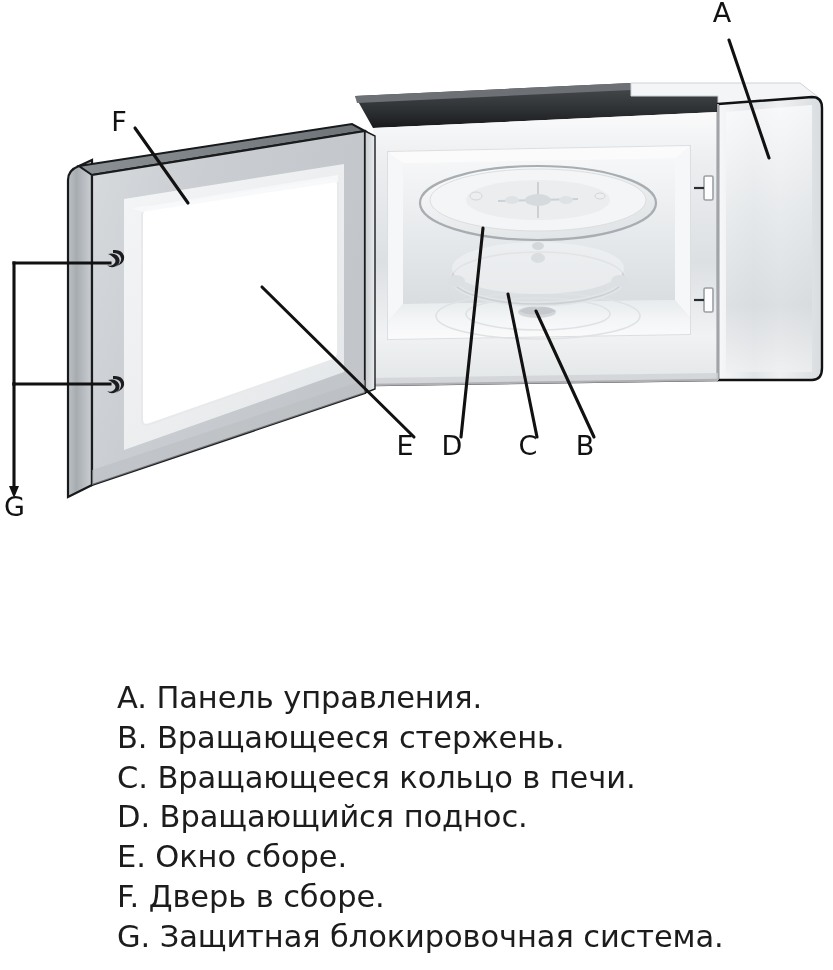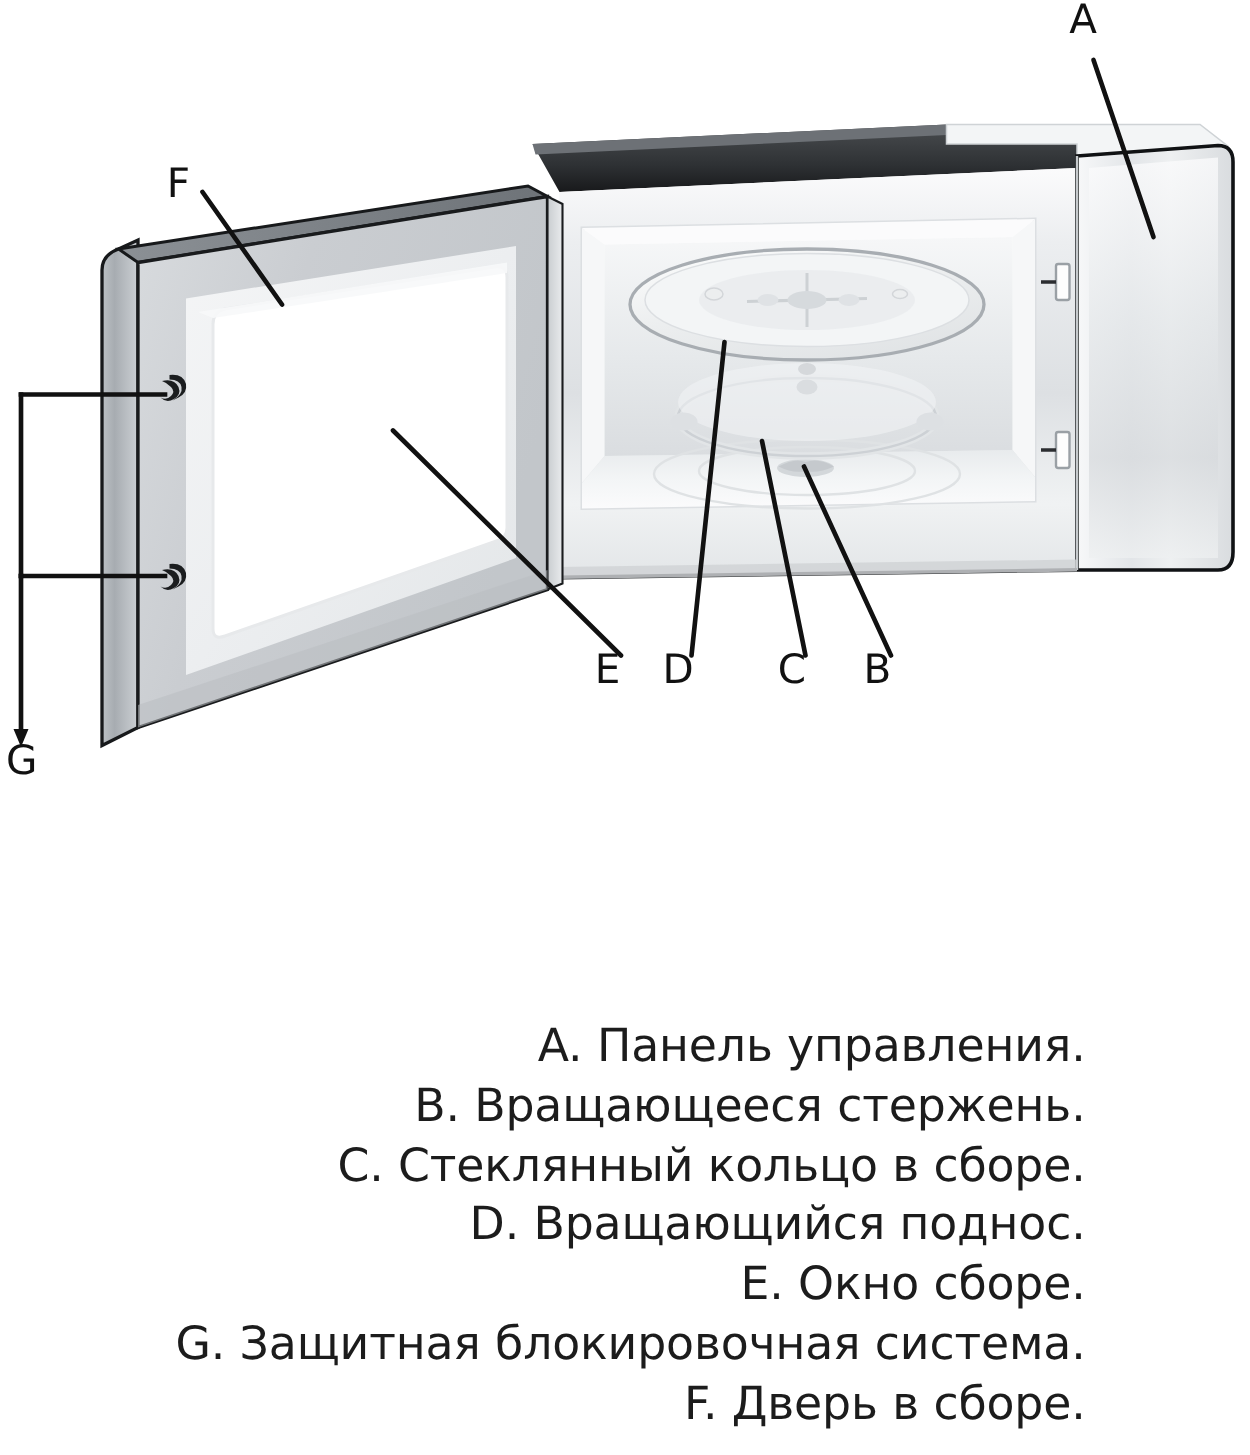--- a/index.html
+++ b/index.html
@@ -26,21 +26,20 @@
     top: 0;
     width: 833px;
     height: 560px;
   }
   #legend {
     position: absolute;
     left: 0;
     top: 560px;
     width: 833px;
     height: 410px;
-    text-align: right;
   }
   .legend-list {
     position: absolute;
     left: 117px;
     top: 118px;
     margin: 0;
     padding: 0;
     list-style: none;
   }
   .legend-item {
@@ -257,21 +256,21 @@
         <text class="callout-label" x="585" y="455" text-anchor="middle">B</text>
         <text class="callout-label" x="4" y="516" text-anchor="start">G</text>
       </g>
     </svg>
   </div>
 
   <div id="legend">
     <ul class="legend-list">
       <li class="legend-item">A. Панель управления.</li>
       <li class="legend-item">B. Вращающееся стержень.</li>
-      <li class="legend-item">C. Стеклянный кольцо в сборе.</li>
+      <li class="legend-item">C. Вращающееся кольцо в печи.</li>
       <li class="legend-item">D. Вращающийся поднос.</li>
       <li class="legend-item">E. Окно сборе.</li>
+      <li class="legend-item">F. Дверь в сборе.</li>
       <li class="legend-item">G. Защитная блокировочная система.</li>
-      <li class="legend-item">F. Дверь в сборе.</li>
     </ul>
   </div>
 
 </div>
 
 </body></html>

